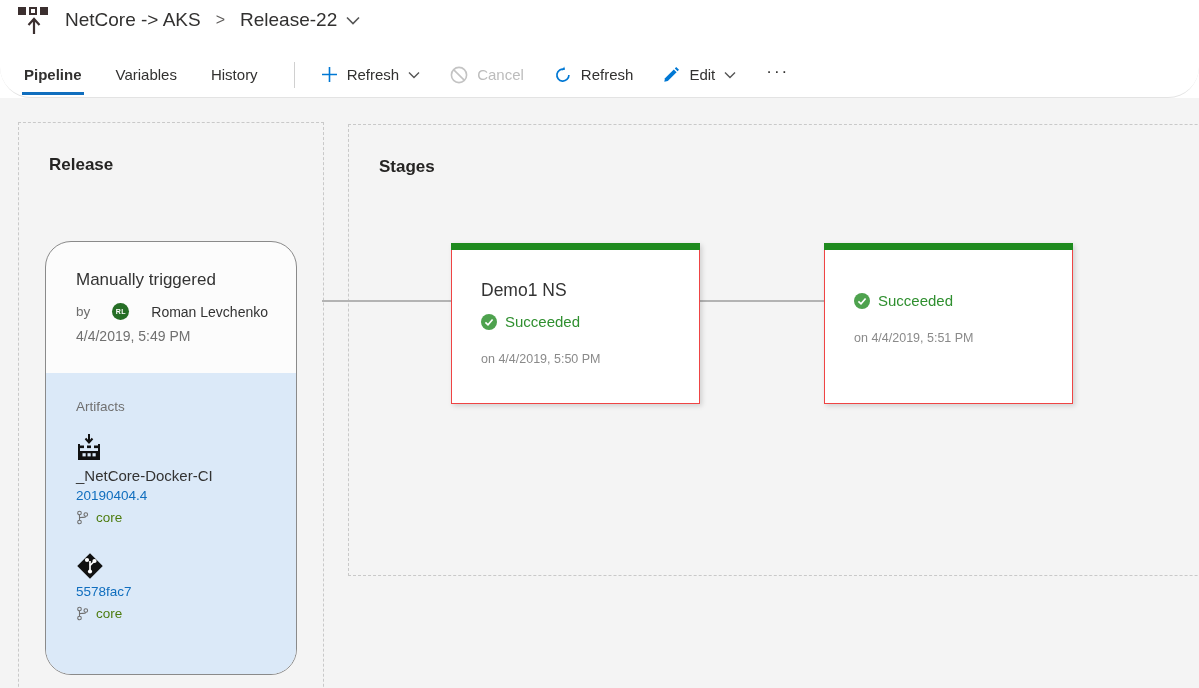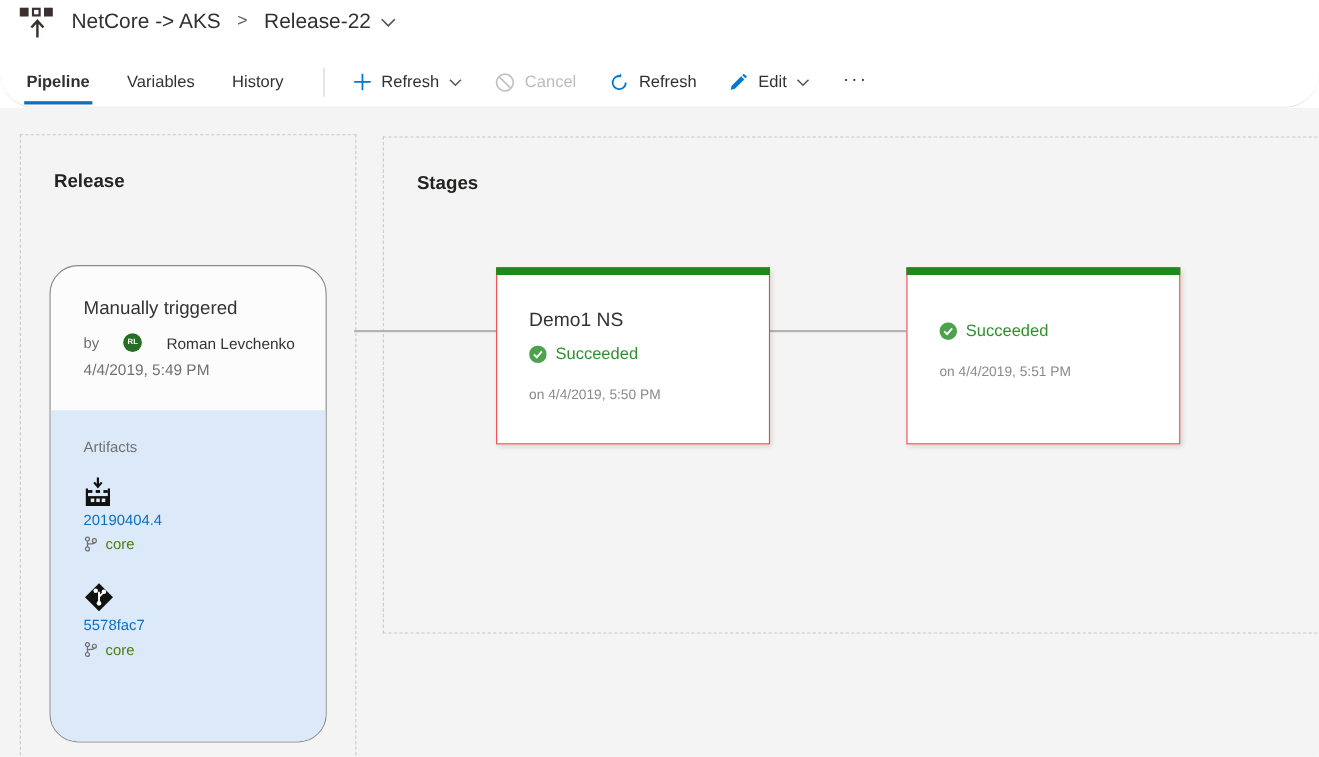--- a/index.html
+++ b/index.html
@@ -200,20 +200,21 @@
             <rect x="4" y="12.5" width="4" height="2.6" fill="#111"></rect>
             <rect x="11" y="12.5" width="4" height="2.6" fill="#111"></rect>
             <rect x="18" y="12.5" width="4" height="2.6" fill="#111"></rect>
             <path d="M3 11 V26 H23 V11" stroke="#111" stroke-width="2" fill="none"></path>
             <rect x="3" y="18" width="20" height="8" fill="#111"></rect>
             <rect x="6.5" y="20.2" width="3.2" height="3.2" fill="#dbe9f8"></rect>
             <rect x="11.5" y="20.2" width="3.2" height="3.2" fill="#dbe9f8"></rect>
             <rect x="16.5" y="20.2" width="3.2" height="3.2" fill="#dbe9f8"></rect>
           </svg>
         </div>
+        <div class="art-name">_NetCore-Docker-CI</div>
         <div class="art-version">20190404.4</div>
         <div class="art-branch">
           <svg width="13" height="15" viewBox="0 0 13 15">
             <circle cx="3.5" cy="3" r="1.8" stroke="#707070" stroke-width="1.1" fill="none"></circle>
             <circle cx="3.5" cy="12" r="1.8" stroke="#707070" stroke-width="1.1" fill="none"></circle>
             <circle cx="9.8" cy="4.5" r="1.8" stroke="#707070" stroke-width="1.1" fill="none"></circle>
             <path d="M3.5 4.8 V10.2 M3.5 8.5 C3.5 6.2 9.8 8.5 9.8 6.3" stroke="#707070" stroke-width="1.1" fill="none"></path>
           </svg>
           <span>core</span>
         </div>

